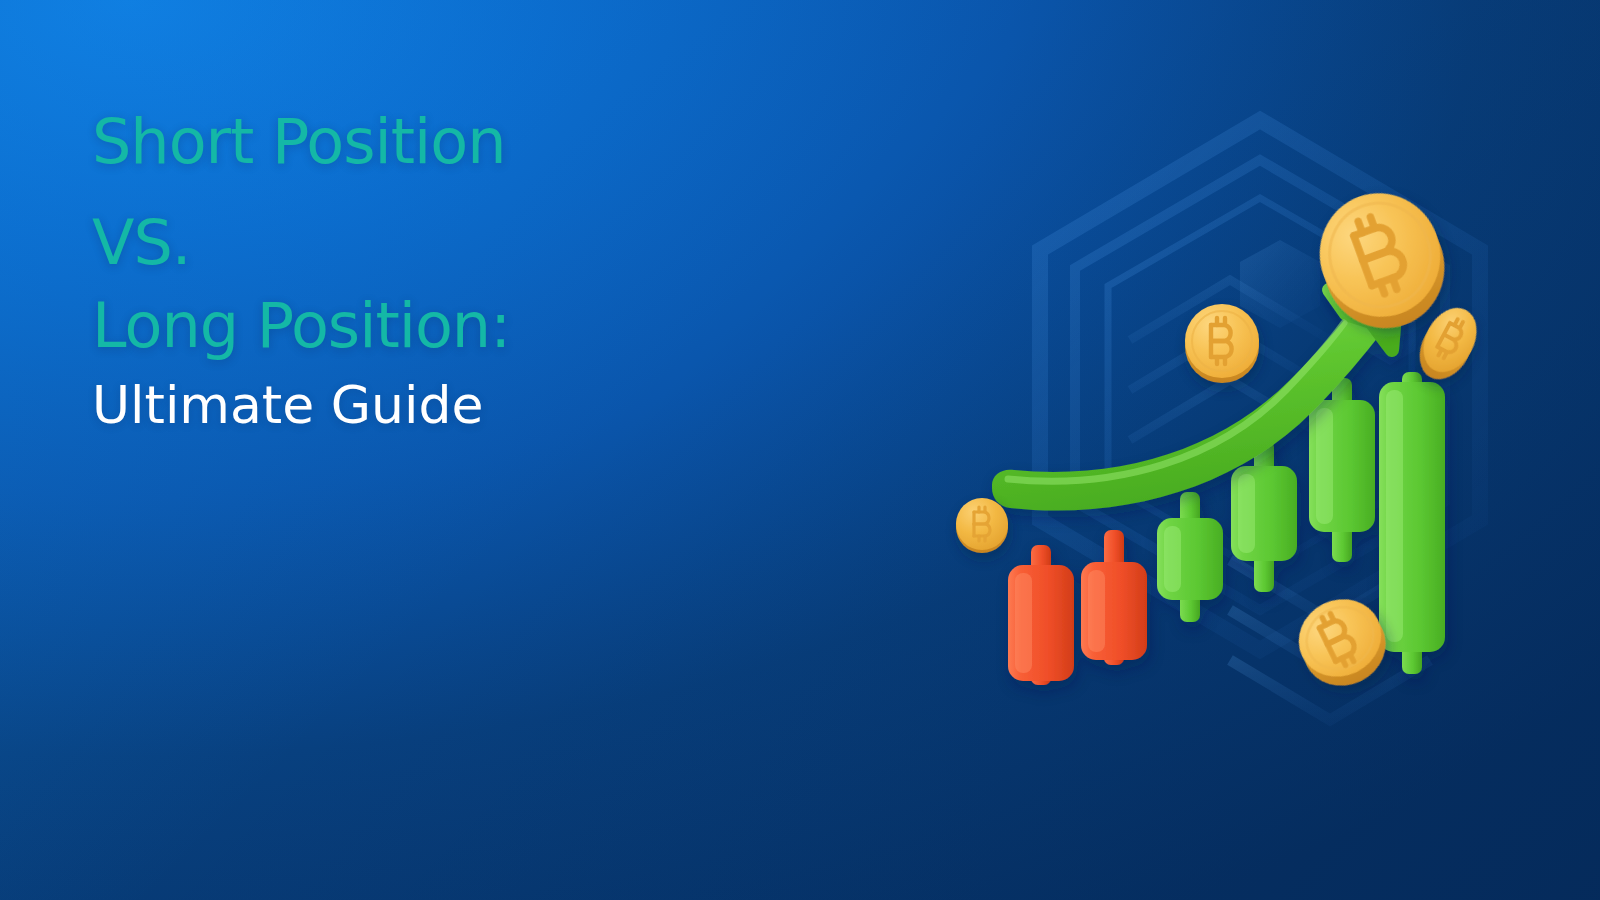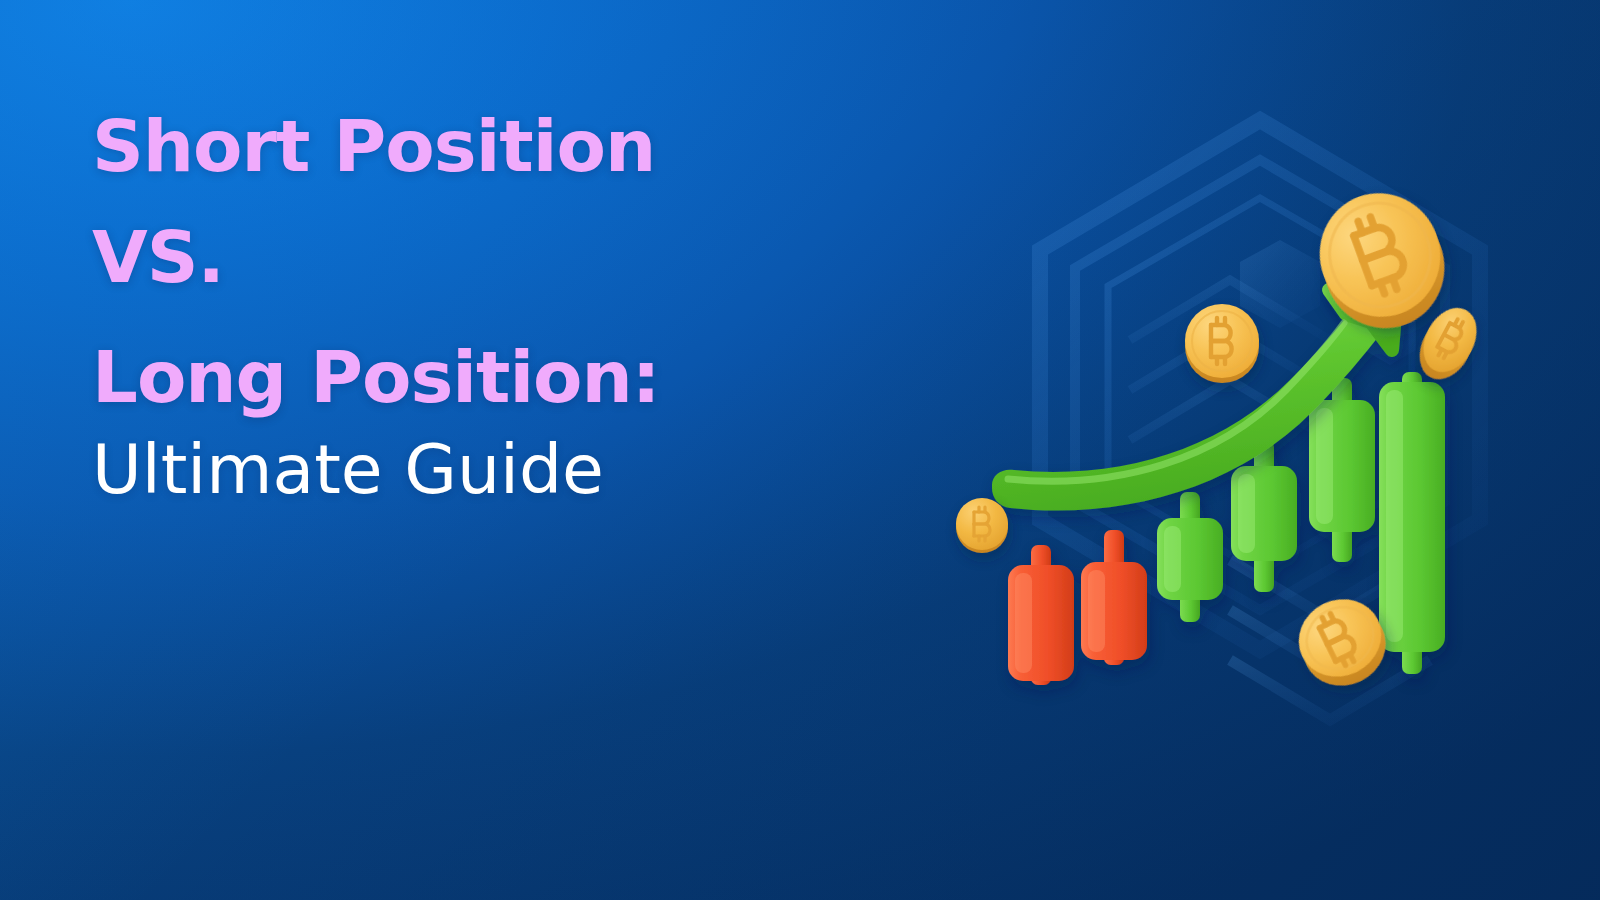--- a/index.html
+++ b/index.html
@@ -34,35 +34,35 @@
     pointer-events:none;
   }
 
   
   .headline{
     position:absolute;
     left:92px; top:110px;
     width:840px;
   }
   .hl-line{
-    color:#f0abfc;
-    font-weight:700;
-    font-size:72px;
+    color:#14b8a6;
+    font-weight:400;
+    font-size:62px;
     line-height:1.02;
     letter-spacing:-1px;
     white-space:nowrap;
     text-shadow:0 2px 10px rgba(0,20,60,.22);
   }
   .hl-line.l1{margin-bottom:38px;}
-  .hl-line.l2{margin-bottom:46px;}
+  .hl-line.l2{margin-bottom:20px;}
   .hl-line.l3{margin-bottom:20px;}
   .subhead{
     color:#ffffff;
     font-weight:400;
-    font-size:68px;
+    font-size:52px;
     line-height:1.05;
     letter-spacing:0px;
     white-space:nowrap;
     text-shadow:0 2px 8px rgba(0,20,60,.18);
   }
 
   
   .illus{
     position:absolute;
     left:930px; top:150px;

